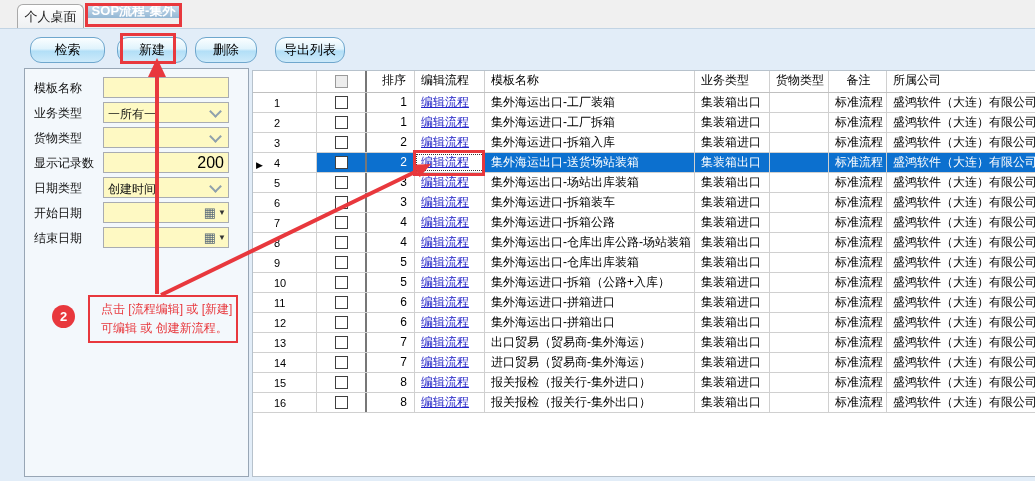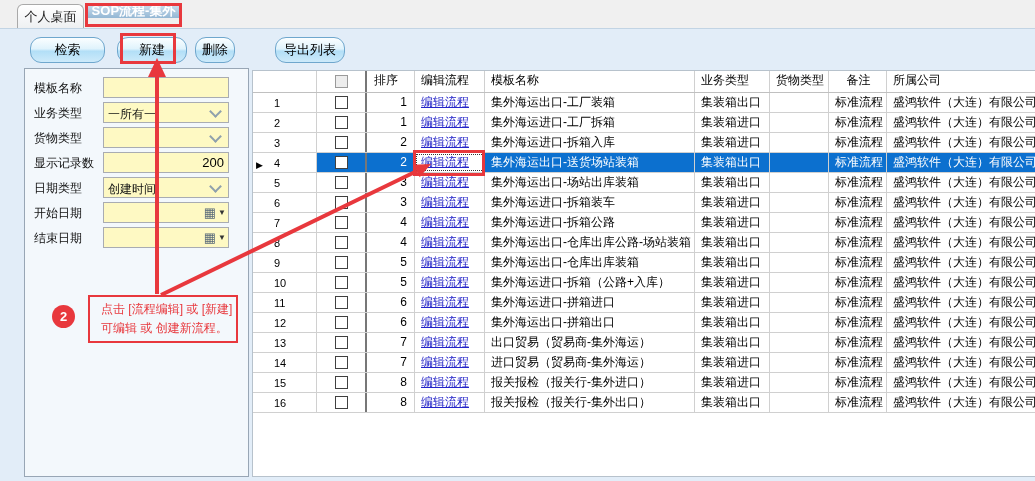--- a/index.html
+++ b/index.html
@@ -20,21 +20,21 @@
   .btn{position:absolute;top:37px;height:26px;box-sizing:border-box;border:1px solid #6fa7cd;border-radius:11px;
        background:linear-gradient(180deg,#fbfeff 0%,#e0f3fc 45%,#b2dff7 55%,#cdeafa 100%);
        font-size:13px;color:#000;display:flex;align-items:center;justify-content:center;cursor:pointer;}
   
   .form-panel{position:absolute;left:24px;top:68px;width:225px;height:409px;background:#f3f8fc;
               border:1px solid #98a6b5;box-sizing:border-box;}
   .frow{position:absolute;left:0;height:21px;width:100%;}
   .flabel{position:absolute;left:9px;top:3px;font-size:12px;color:#111;white-space:nowrap;}
   .fctrl{position:absolute;left:78px;top:0;width:126px;height:21px;border:1px solid #a9acb2;
          background:#fef9c3;box-sizing:border-box;}
-  .fctrl input{width:100%;height:100%;border:none;outline:none;font-size:13px;padding:0 4px;
+  .fctrl input{width:100%;height:100%;border:none;outline:none;font-size:16px;padding:0 4px;
          box-sizing:border-box;font-family:inherit;background:transparent;}
   .fval{position:absolute;left:4px;top:3px;font-size:12px;color:#111;white-space:nowrap;}
   .chev{position:absolute;right:8px;top:4px;width:7px;height:7px;border-right:2px solid #8fa0ac;
         border-bottom:2px solid #8fa0ac;transform:rotate(45deg);}
   .dicon{position:absolute;right:2px;top:1px;display:flex;align-items:center;}
   .cal{font-size:13px;color:#5a6b7a;line-height:17px;}
   .darr{font-size:8px;color:#333;margin-left:2px;}
   
   .table-wrap{position:absolute;left:252px;top:70px;width:783px;height:407px;background:#fff;
               border:1px solid #b7c2cc;border-right:none;box-sizing:border-box;overflow:hidden;}
@@ -44,21 +44,21 @@
       padding:1px 4px 0 6px;white-space:nowrap;overflow:hidden;color:#000;}
   .c-gut{width:64px;position:relative;}
   .c-cb{width:50px;border-right:2px solid #777;display:flex;align-items:center;justify-content:center;padding:0;}
   .c-sort{width:48px;text-align:right;padding-right:7px;}
   .c-link{width:70px;}
   .c-name{width:210px;}
   .c-biz{width:75px;}
   .c-cargo{width:59px;}
   .c-note{width:58px;text-align:center;}
   .c-comp{flex:1;border-right:none;}
-  .thead .c-sort{text-align:left;padding-left:7px;}
+  .thead .c-sort{text-align:left;padding-left:15px;}
   .cb{width:13px;height:13px;border:1px solid #404040;background:#fff;display:inline-block;box-sizing:border-box;}
   .thead .cb{border-color:#9a9a9a;background:#ededed;}
   .lk{color:#2424c8;text-decoration:underline;cursor:pointer;}
   .rownum{position:absolute;left:21px;top:2px;font-size:11px;color:#000;}
   .mark{position:absolute;left:3px;top:4px;font-size:9px;color:#000;}
   .trow.sel .tc{background:#0c70cf;color:#fff;}
   .trow.sel .c-gut{background:#fff;color:#000;}
   .trow.sel .c-link{background:#fff;outline:1px dotted #333;outline-offset:-2px;}
   
   .ann-circle{position:absolute;left:52px;top:305px;width:23px;height:23px;border-radius:50%;
@@ -83,21 +83,21 @@
     </div>
     <div class="tab tab-active">
       <span>SOP流程-集外</span>
     </div>
   </div>
 
   <div class="content"></div>
 
   <div class="btn" style="left:30px;width:75px;">检索</div>
   <div class="btn" style="left:117px;width:70px;">新建</div>
-  <div class="btn" style="left:195px;width:40px;font-family:Liberation Serif, serif;">删除</div>
+  <div class="btn" style="left:195px;width:62px;font-family:Liberation Serif, serif;">删除</div>
   <div class="btn" style="left:275px;width:70px;">导出列表</div>
 
   <div class="form-panel">
     <div>
         <div class="frow" style="top: 8px;">
           <span class="flabel">模板名称</span>
           <div class="fctrl"><input style=""></div>
         </div>
         <div class="frow" style="top: 33px;">
           <span class="flabel">业务类型</span>

